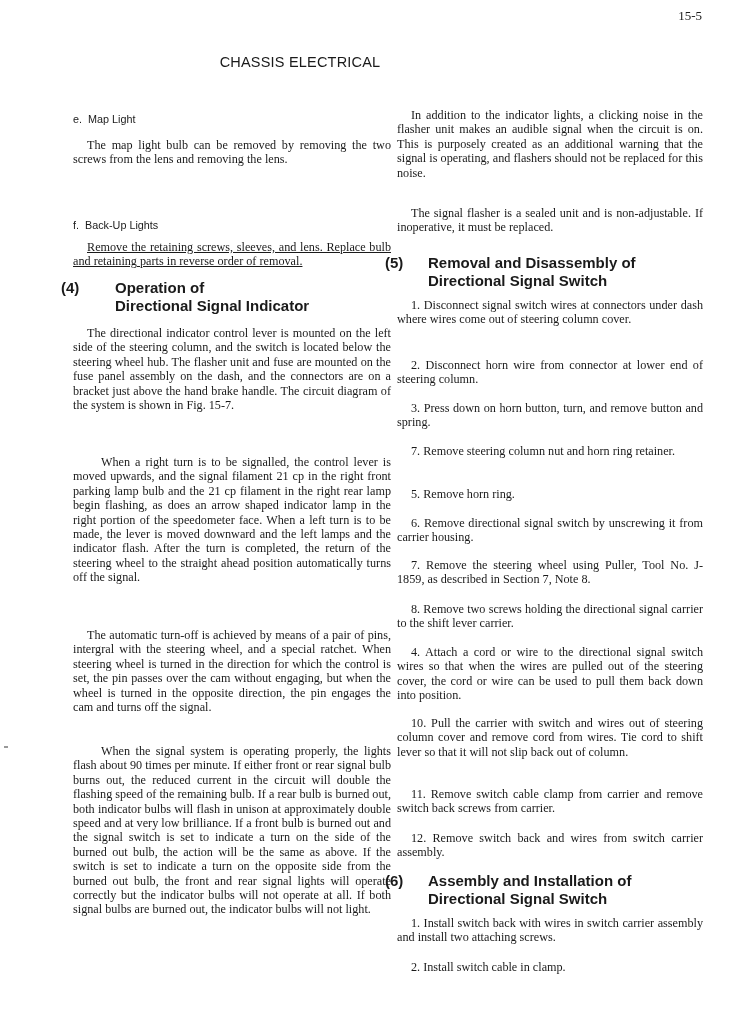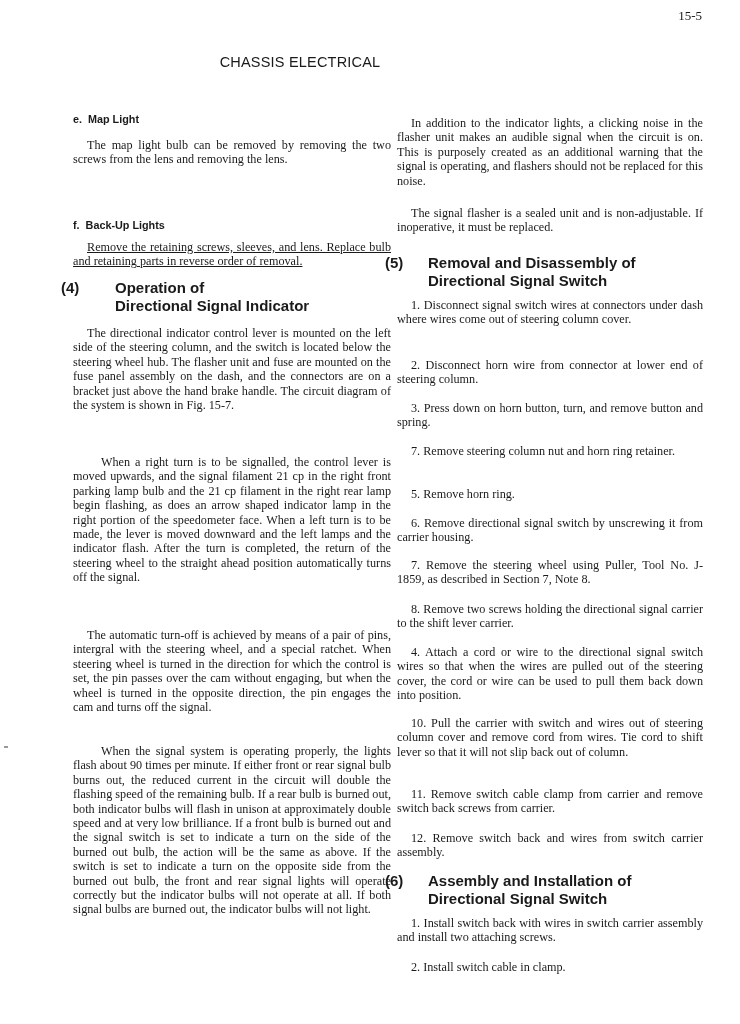--- a/index.html
+++ b/index.html
@@ -5,21 +5,21 @@
   html, body { margin: 0; padding: 0; background: #ffffff; }
   body { width: 740px; height: 1024px; position: relative; overflow: hidden; color: #1a1a1a; }
   .page-number { position: absolute; top: 8px; right: 38px; font-family: "Liberation Serif", serif; font-size: 13px; }
   .chapter-title { position: absolute; top: 54px; left: 0; width: 600px; text-align: center;
     font-family: "Liberation Sans", sans-serif; font-size: 14.5px; letter-spacing: 0.2px; }
   .col { position: absolute; top: 0; width: 318px; font-family: "Liberation Serif", serif; font-size: 12.2px; line-height: 14.4px; }
   .col-left { left: 73px; }
   .col-right { left: 397px; width: 306px; }
   .p { position: absolute; left: 0; right: 0; text-align: justify; text-indent: 14px; margin: 0; }
   .p.deep { text-indent: 28px; }
-  .sub { position: absolute; left: 0; font-family: "Liberation Sans", sans-serif; font-weight: bold; font-size: 10.8px; }
+  .sub { position: absolute; left: 0; font-family: "Liberation Sans", sans-serif; font-weight: normal; font-size: 10.8px; }
   .sub .lbl { margin-right: 6px; }
   .sec { position: absolute; left: -12px; font-family: "Liberation Sans", sans-serif; font-weight: bold; font-size: 15px; line-height: 18px; }
   .sec .num { position: absolute; left: 0; top: 0; }
   .sec .t { position: absolute; left: 54px; top: 0; white-space: nowrap; }
   .sec .t2 { position: absolute; left: 54px; top: 18px; white-space: nowrap; }
   .mark { position: absolute; left: 4px; top: 746px; width: 4px; height: 2px; background: #999; }
 </style>
 </head>
 <body>
 
@@ -44,21 +44,21 @@
     <span class="t2">Directional Signal Indicator</span>
   </div>
 
   <p class="p" style="top:326px;">The directional indicator control lever is mounted on the left side of the steering column, and the switch is located below the steering wheel hub. The flasher unit and fuse are mounted on the fuse panel assembly on the dash, and the connectors are on a bracket just above the hand brake handle. The circuit diagram of the system is shown in Fig. 15-7.</p>
   <p class="p deep" style="top:455px;">When a right turn is to be signalled, the control lever is moved upwards, and the signal filament 21 cp in the right front parking lamp bulb and the 21 cp filament in the right rear lamp begin flashing, as does an arrow shaped indicator lamp in the right portion of the speedometer face. When a left turn is to be made, the lever is moved downward and the left lamps and the indicator flash. After the turn is completed, the return of the steering wheel to the straight ahead position automatically turns off the signal.</p>
   <p class="p" style="top:628px;">The automatic turn-off is achieved by means of a pair of pins, intergral with the steering wheel, and a special ratchet. When steering wheel is turned in the direction for which the control is set, the pin passes over the cam without engaging, but when the wheel is turned in the opposite direction, the pin engages the cam and turns off the signal.</p>
   <p class="p deep" style="top:744px;">When the signal system is operating properly, the lights flash about 90 times per minute. If either front or rear signal bulb burns out, the reduced current in the circuit will double the flashing speed of the remaining bulb. If a rear bulb is burned out, both indicator bulbs will flash in unison at approximately double speed and at very low brilliance. If a front bulb is burned out and the signal switch is set to indicate a turn on the side of the burned out bulb, the action will be the same as above. If the switch is set to indicate a turn on the opposite side from the burned out bulb, the front and rear signal lights will operate correctly but the indicator bulbs will not operate at all. If both signal bulbs are burned out, the indicator bulbs will not light.</p>
 </div>
 
 <div class="col col-right">
-  <p class="p" style="top:108px;margin-top:8px;">In addition to the indicator lights, a clicking noise in the flasher unit makes an audible signal when the circuit is on. This is purposely created as an additional warning that the signal is operating, and flashers should not be replaced for this noise.</p>
+  <p class="p" style="top:108px;">In addition to the indicator lights, a clicking noise in the flasher unit makes an audible signal when the circuit is on. This is purposely created as an additional warning that the signal is operating, and flashers should not be replaced for this noise.</p>
   <p class="p" style="top:206px;">The signal flasher is a sealed unit and is non-adjustable. If inoperative, it must be replaced.</p>
 
   <div class="sec" style="top:254px;">
     <span class="num">(5)</span>
     <span class="t" style="left:43px;">Removal and Disassembly of</span>
     <span class="t2" style="left:43px;">Directional Signal Switch</span>
   </div>
 
   <p class="p" style="top:298px;">1. Disconnect signal switch wires at connectors under dash where wires come out of steering column cover.</p>
   <p class="p" style="top:358px;">2. Disconnect horn wire from connector at lower end of steering column.</p>

